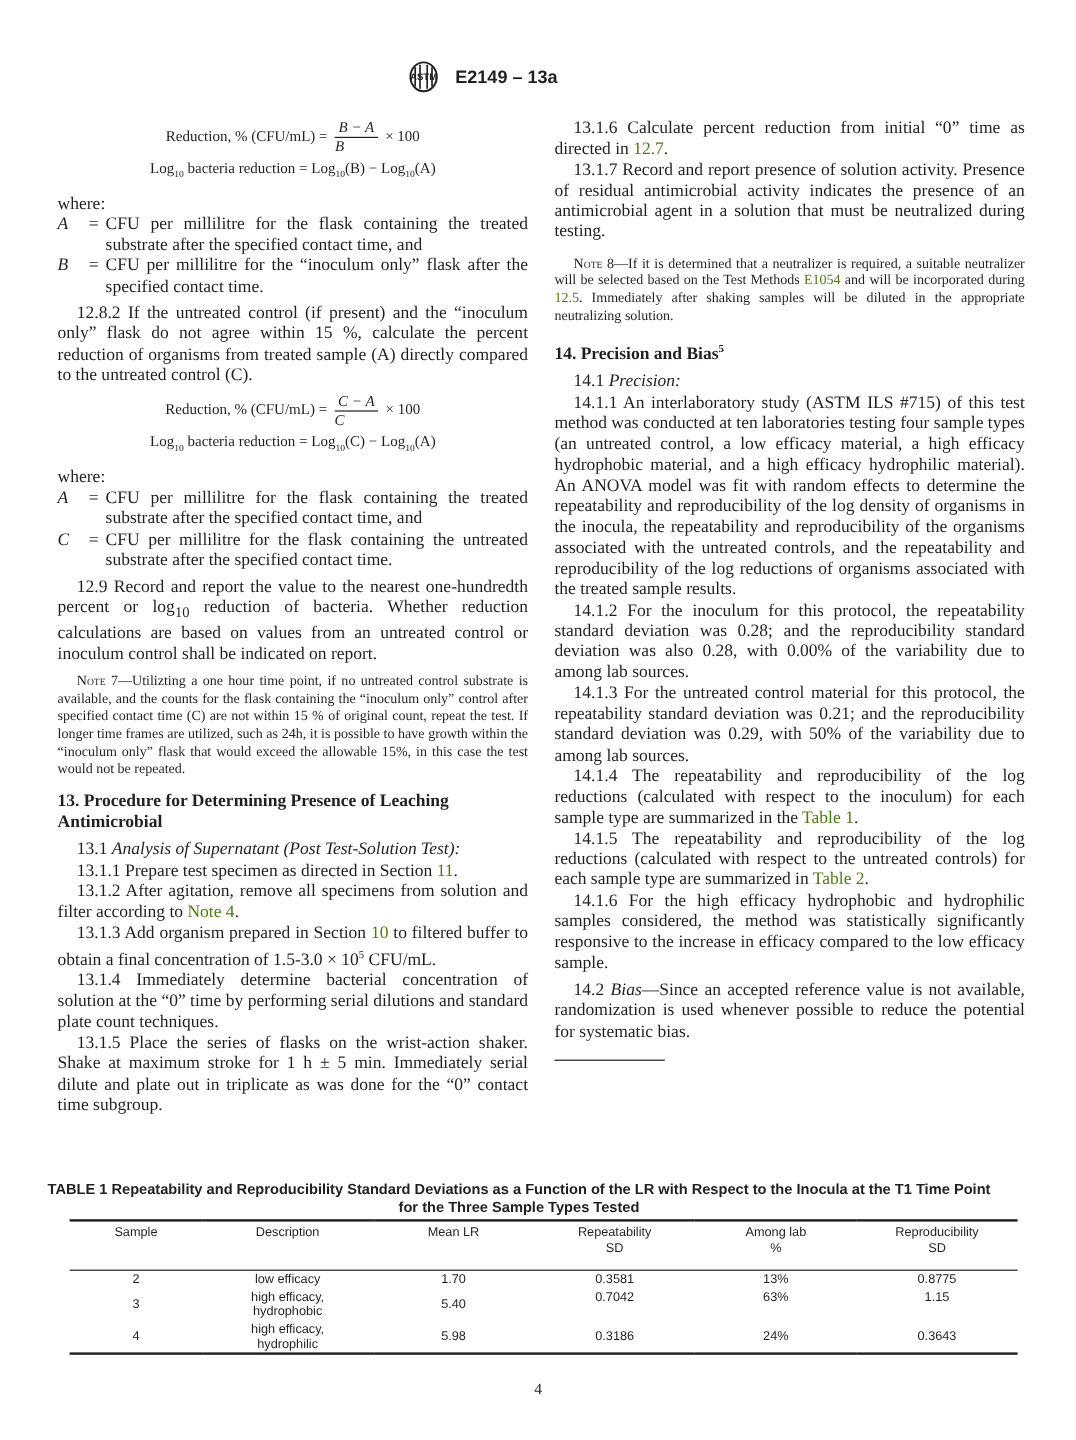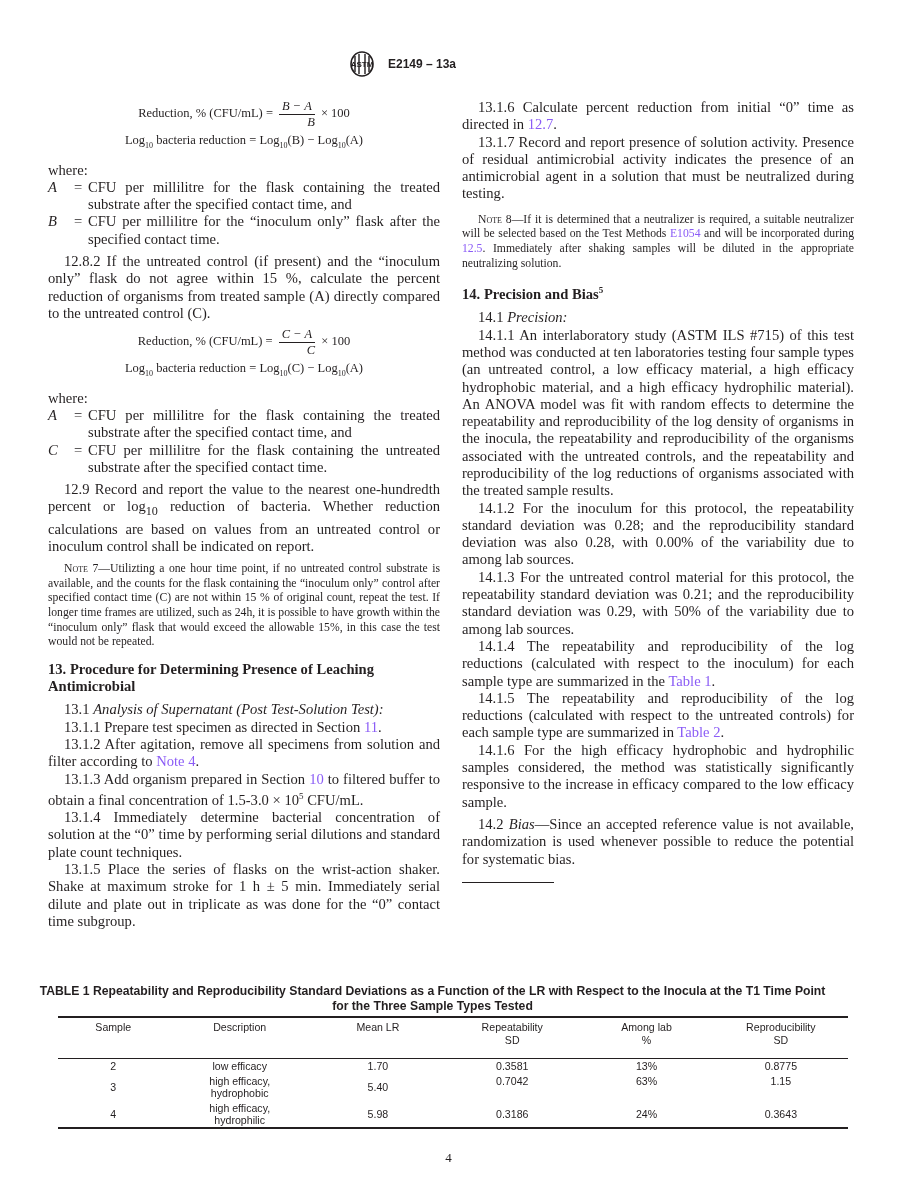--- a/index.html
+++ b/index.html
@@ -1,40 +1,40 @@
 <!DOCTYPE html>
 <html><head>
 <meta charset="utf-8">
 <style>
   html, body { margin: 0; padding: 0; background: #ffffff; }
   body { width: 897px; height: 1200px; position: relative; overflow: hidden; color: #231f20;
          font-family: "Liberation Serif", serif; }
   .header { position: absolute; top: 50px; left: 0; width: 802px; text-align: center; }
   .header .logo { display: inline-block; vertical-align: middle; width: 32px; height: 28px; margin-right: 6px; }
   .header .std { display: inline-block; vertical-align: middle; font-family: "Liberation Sans", sans-serif;
-                 font-weight: bold; font-size: 12px; color: #231f20; }
+                 font-weight: bold; font-size: 15px; color: #231f20; }
   .col { position: absolute; top: 99px; width: 392px; font-size: 14.6px; line-height: 17.3px; text-align: justify; }
   .col.left { left: 48px; }
   .col.right { left: 462px; }
   p { margin: 0; }
   .ind { text-indent: 16px; }
   .eq { text-align: center; font-size: 12.5px; line-height: 21px; }
-  .eq .frac { display: inline-block; vertical-align: middle; text-align: right; margin: 0 3px; }
+  .eq .frac { display: inline-block; vertical-align: middle; text-align: left; margin: 0 3px; }
   .eq .frac span { display: block; line-height: 15px; font-style: italic; }
   .eq .frac .num { border-bottom: 1px solid #231f20; padding: 0 3px; }
   .eq sub { font-size: 8px; }
   .where { margin-top: 6px; }
   .def { display: flex; }
   .def .sym { width: 20px; font-style: italic; flex: none; }
   .def .eqs { width: 20px; flex: none; text-align: center; }
   .def .txt { flex: 1; }
   .note { font-size: 11.7px; line-height: 14.6px; text-indent: 16px; margin-top: 7px; margin-bottom: 7px; }
   .note .sc { font-variant: small-caps; }
   .h { font-weight: bold; font-size: 14.6px; margin-top: 11px; margin-bottom: 6px; line-height: 17.3px; text-align: left; }
-  .link { color: #8b5cf6; font-family: Liberation Serif, serif; }
+  .link { color: #4d7c0f; font-family: Liberation Serif, serif; }
   .it { font-style: italic; }
   .gap { height: 5px; }
   .fnrule { width: 92px; border-top: 1px solid #231f20; margin-top: 14px; margin-bottom: 6px; }
   .fn { font-size: 10.2px; line-height: 13.5px; text-indent: 12px; }
   .tcap { position: absolute; top: 984px; left: 35px; width: 795px; text-align: center;
           font-family: "Liberation Sans", sans-serif; font-weight: bold; font-size: 12.2px; line-height: 15px; }
   table { position: absolute; top: 1016px; left: 58px; width: 790px; border-collapse: collapse;
           font-family: "Liberation Sans", sans-serif; font-size: 10.6px; line-height: 12.5px; }
   thead tr { border-top: 2px solid #231f20; border-bottom: 1px solid #231f20; }
   tbody { border-bottom: 2px solid #231f20; }

